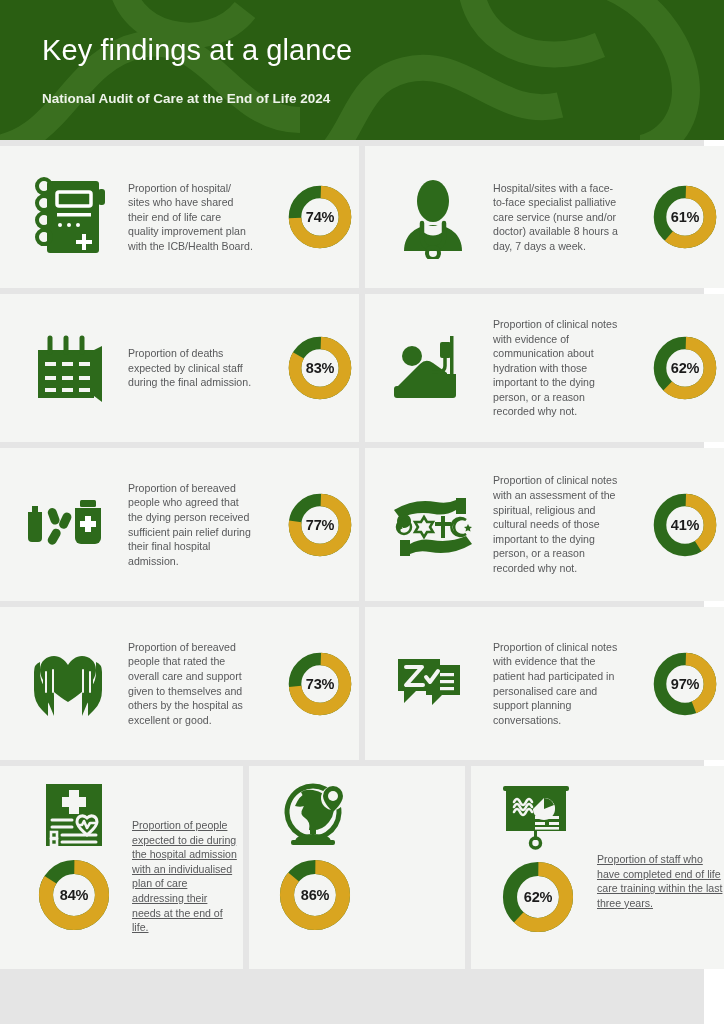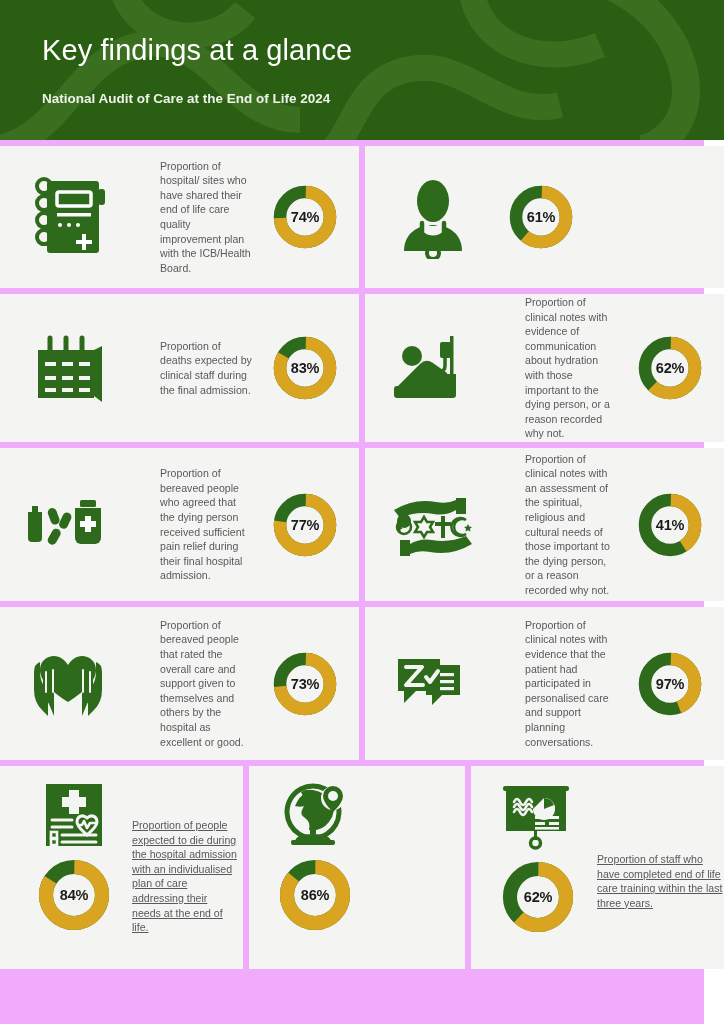--- a/index.html
+++ b/index.html
@@ -7,21 +7,21 @@
     width: 724px;
     height: 1024px;
     background: #ffffff;
     font-family: "Liberation Sans", sans-serif;
     overflow: hidden;
   }
   #page {
     position: relative;
     width: 704px;
     height: 1024px;
-    background: #f0abfc;
+    background: #e5e5e5;
   }
 
   
   #header {
     position: relative;
     width: 724px;
     height: 140px;
     background: #2a5e12;
     overflow: hidden;
   }
@@ -79,40 +79,39 @@
     display: flex;
     align-items: center;
     justify-content: center;
   }
   .card-text {
     flex: 1 1 auto;
     color: #58595b;
     font-size: 10.6px;
     line-height: 14.6px;
     font-weight: 400;
-    margin-left: 32px;
   }
   .card-donut {
     flex: 0 0 auto;
     display: flex;
     align-items: center;
     justify-content: center;
   }
 
   
   .row-1 .card { height: 142px; }
   .row-2 .card { height: 148px; }
   .row-3 .card { height: 153px; }
   .row-4 .card { height: 153px; }
   .row-5 .card { height: 203px; }
 
   
   .card.half .card-icon  { width: 120px; margin-left: 8px; }
   .card.half .card-text  { width: 122px; padding-right: 4px; }
-  .card.half .card-donut { width: 96px; margin-right: 6px; }
+  .card.half .card-donut { width: 96px; margin-right: 6px; justify-content: flex-end; }
 
   
   .card.stack {
     display: flex;
     align-items: flex-start;
     padding-top: 14px;
   }
   .stack-left {
     display: flex;
     flex-direction: column;
@@ -221,20 +220,21 @@
           <svg width="82" height="84" viewBox="0 0 82 84" aria-hidden="true">
             <ellipse cx="41" cy="26" rx="16" ry="21" fill="#2d6a1b"></ellipse>
             <path d="M 12 76 C 12 59 25 50 41 50 C 57 50 70 59 70 76 Z" fill="#2d6a1b"></path>
             <path d="M 30 46 q 11 10 22 0 l 0 10 q -11 9 -22 0 z" fill="#f4f5f3"></path>
             <g stroke="#2d6a1b" stroke-width="4.5" fill="none" stroke-linecap="round">
               <path d="M 30 48 L 30 62 q 0 11 11 11 q 11 0 11 -11 L 52 48"></path>
             </g>
             <circle cx="41" cy="78" r="6" fill="none" stroke="#2d6a1b" stroke-width="4"></circle>
           </svg>
         </div>
+        <div class="card-text">Hospital/sites with a face-to-face specialist palliative care service (nurse and/or doctor) available 8 hours a day, 7 days a week.</div>
         <div class="card-donut">
           <div class="donut-wrap" style="width:66px;height:66px;">
             <svg class="donut" width="66" height="66" viewBox="0 0 42 42" aria-hidden="true">
               <circle cx="21" cy="21" r="15.9" fill="transparent" stroke="#2d6a1b" stroke-width="8"></circle>
               <circle cx="21" cy="21" r="15.9" fill="transparent" stroke="#d9a520" stroke-width="8" stroke-dasharray="61 39" stroke-dashoffset="25"></circle>
             </svg>
             <div class="donut-label">61%</div>
           </div>
         </div>
       </div>

